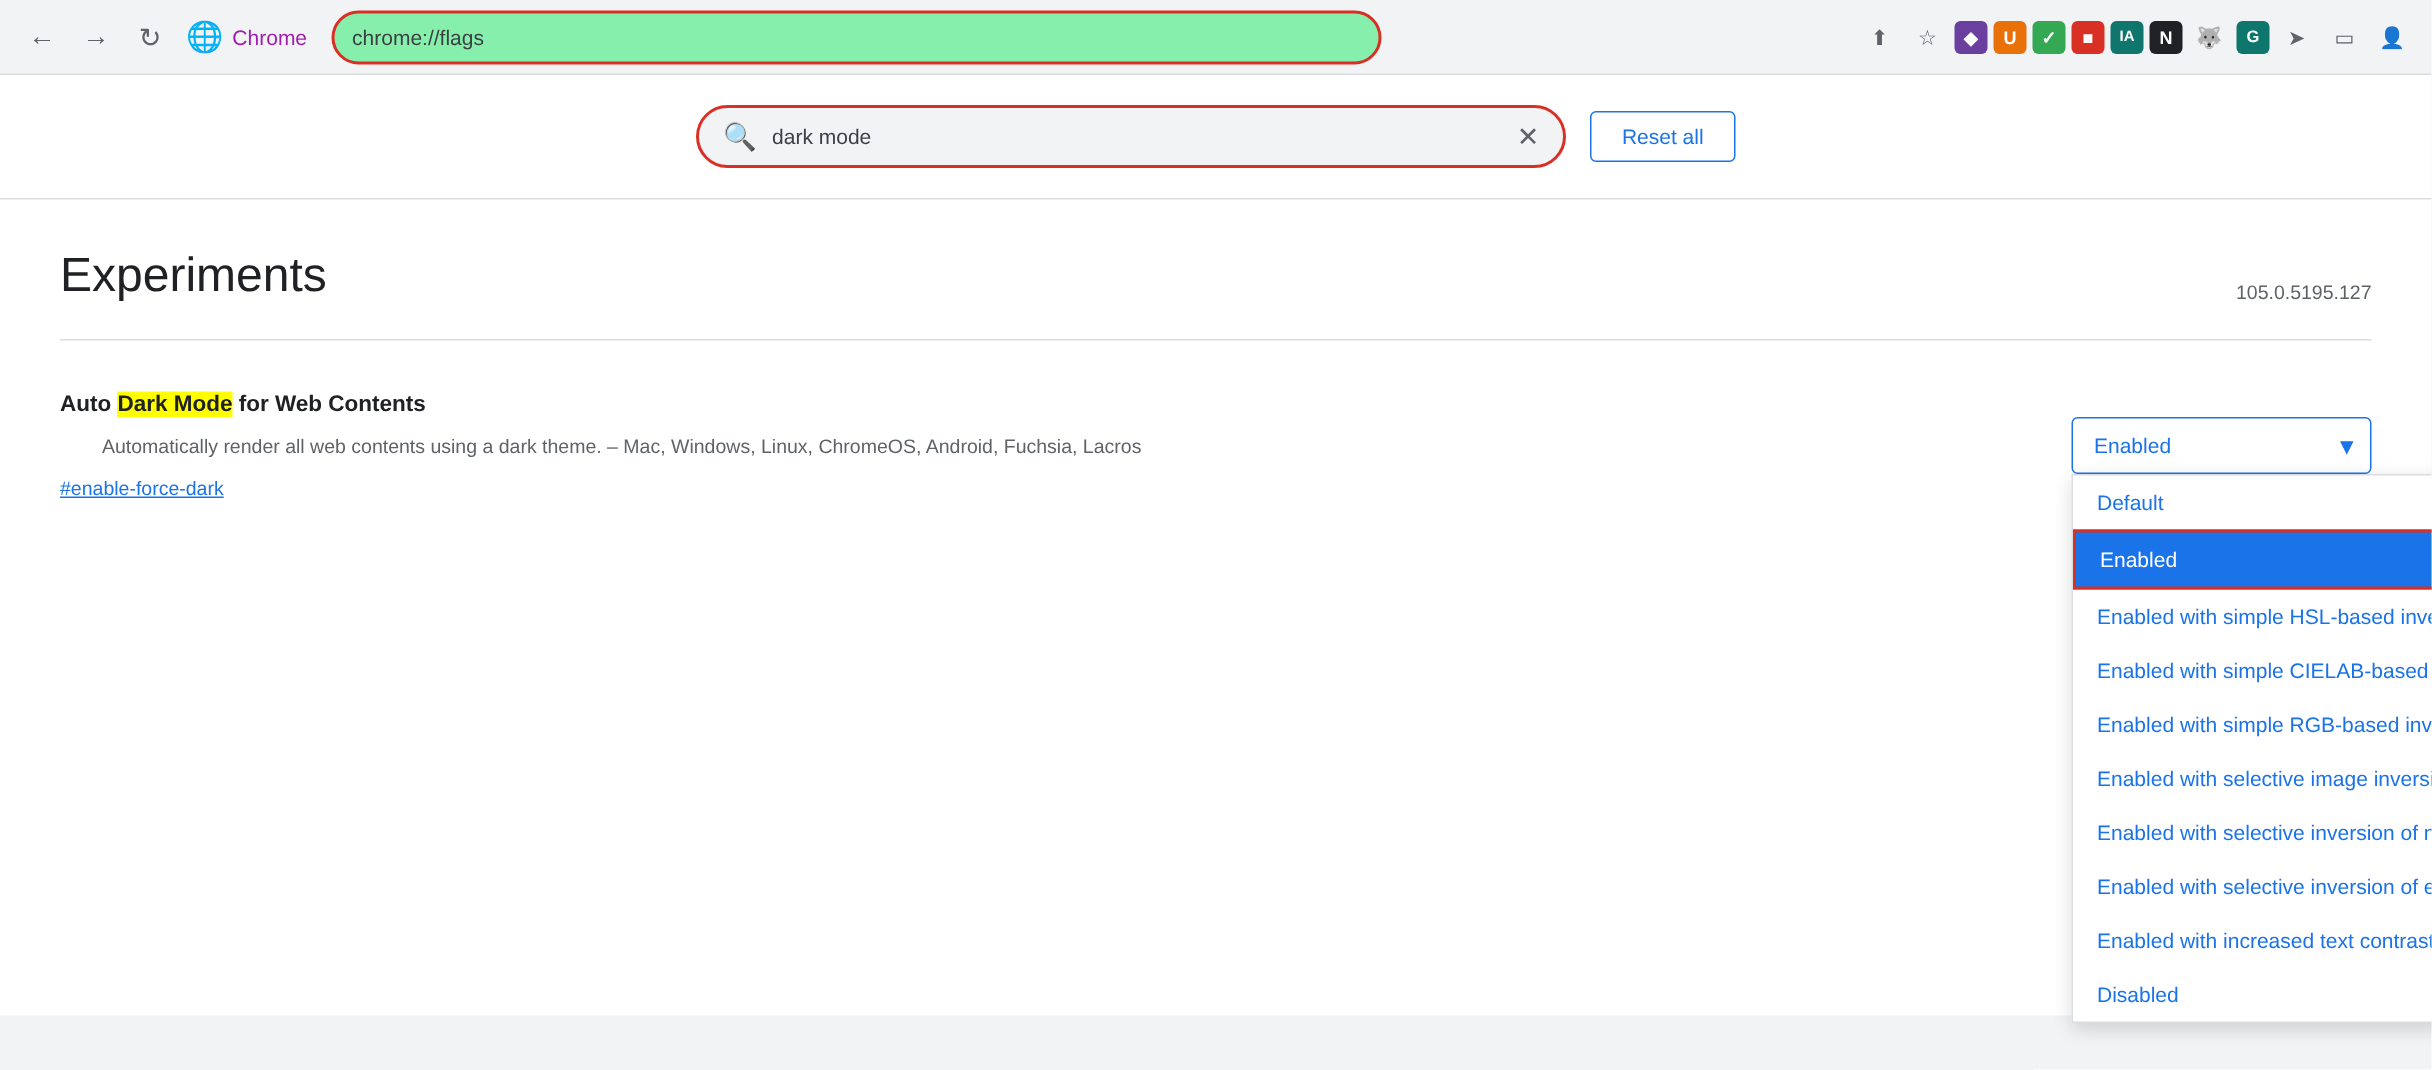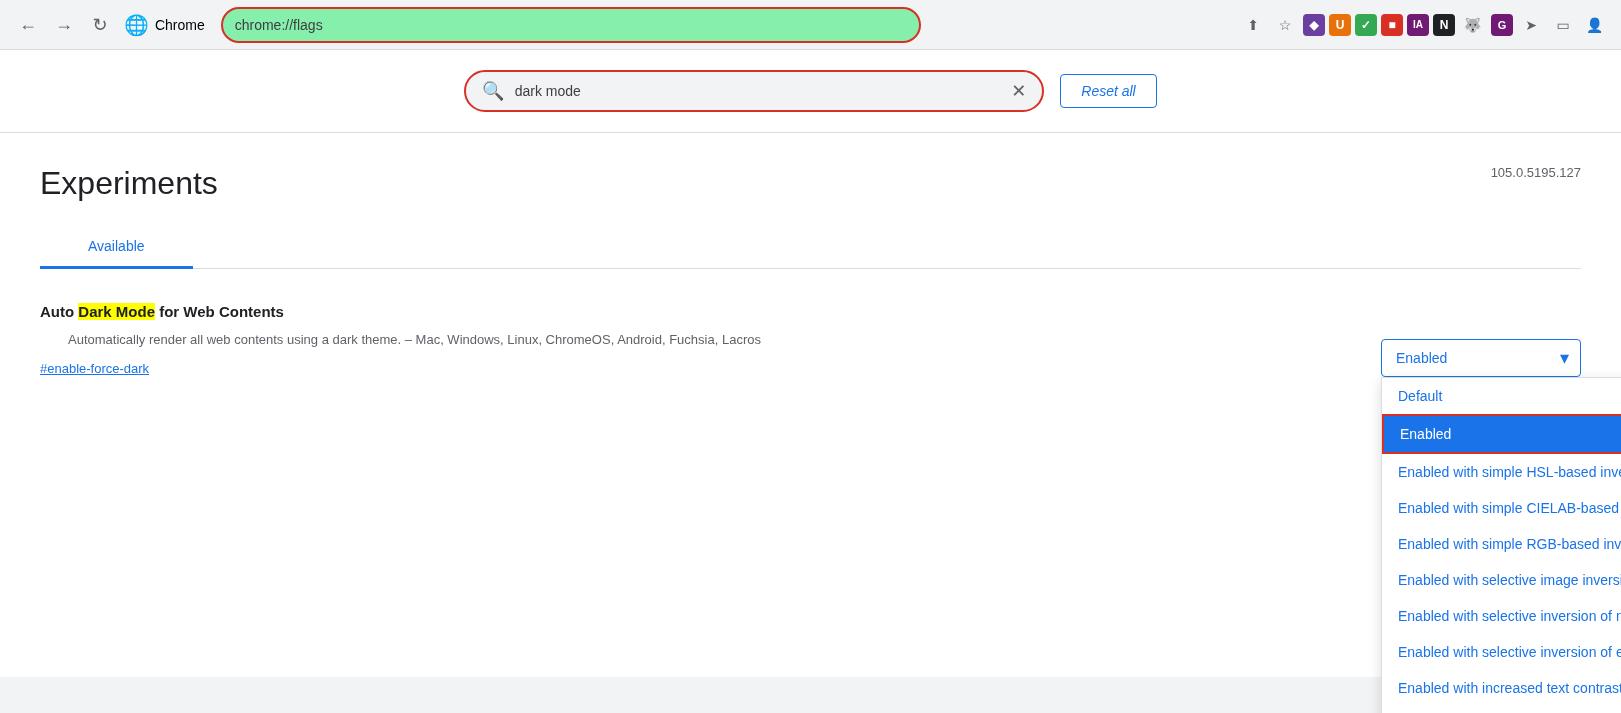--- a/index.html
+++ b/index.html
@@ -12,50 +12,50 @@
     .address-box { flex: 1; max-width: 700px; background: #86efac; border: 2px solid #1a73e8; border-radius: 20px; display: flex; align-items: center; padding: 4px 12px; height: 36px; }
     .address-text { font-size: 14px; color: #3c4043; flex: 1; }
     
     .toolbar-icons { display: flex; align-items: center; gap: 4px; margin-left: auto; }
     .toolbar-icon { width: 28px; height: 28px; border-radius: 50%; display: flex; align-items: center; justify-content: center; font-size: 14px; cursor: pointer; color: #5f6368; }
     .ext-icon { width: 22px; height: 22px; border-radius: 4px; display: flex; align-items: center; justify-content: center; font-size: 12px; font-weight: bold; }
     .ext-purple { background: #6b3fa0; color: white; }
     .ext-orange { background: #e8710a; color: white; }
     .ext-green { background: #34a853; color: white; }
     .ext-red { background: #d93025; color: white; }
-    .ext-blue { background: #701a75; color: white; }
+    .ext-blue { background: #0f766e; color: white; }
     .ext-dark { background: #202124; color: white; }
 
     
     .page-content { background: #fff; min-height: calc(713px - 86px); }
     
     
     .flags-search-area { padding: 20px 0; display: flex; justify-content: center; align-items: center; gap: 16px; background: #fff; border-bottom: 1px solid #dadce0; }
     .search-container { display: flex; align-items: center; background: #f1f3f4; border-radius: 24px; padding: 8px 16px; width: 580px; gap: 10px; }
     .search-icon-wrap { color: #5f6368; font-size: 18px; }
     .search-input { border: none; background: none; outline: none; font-size: 14px; flex: 1; color: #3c4043; }
     .search-clear { color: #5f6368; cursor: pointer; font-size: 18px; }
     
-    .reset-btn { border: 1px solid #1a73e8; background: none; color: #1a73e8; padding: 8px 20px; border-radius: 4px; font-size: 14px; cursor: pointer; font-weight: 500; font-style: italic; }
+    .reset-btn { border: 1px solid #1a73e8; background: none; color: #1a73e8; padding: 8px 20px; border-radius: 4px; font-size: 14px; cursor: pointer; font-weight: 500; }
 
     
     .main-content { padding: 0 40px; }
     
-    .page-header { display: flex; justify-content: space-between; align-items: flex-start; padding: 32px 0 24px 0; }
+    .page-header { display: flex; justify-content: space-between; align-items: flex-end; padding: 32px 0 24px 0; }
     .page-title { font-size: 32px; font-weight: 400; color: #202124; }
     .version-text { font-size: 13px; color: #5f6368; margin-left: 24px; }
 
     
     .tabs-row { display: flex; border-bottom: 1px solid #dadce0; margin-bottom: 0; }
     .tab-item { padding: 12px 48px; font-size: 14px; cursor: pointer; color: #5f6368; border-bottom: 3px solid transparent; margin-bottom: -1px; font-weight: 500; }
     .tab-item.active { color: #1a73e8; border-bottom: 3px solid #1a73e8; }
 
     
     .experiment-section { padding: 32px 0; }
-    .experiment-row { display: flex; justify-content: space-between; align-items: flex-end; }
+    .experiment-row { display: flex; justify-content: space-between; align-items: center; }
     .experiment-info { flex: 1; max-width: 780px; }
     .experiment-name { font-size: 15px; font-weight: bold; color: #202124; margin-bottom: 8px; line-height: 1.4; }
     .highlight { background: #ffff00; }
     .experiment-desc { font-size: 13px; color: #5f6368; margin-bottom: 8px; line-height: 1.6; margin-left: 28px; }
     .experiment-link { font-size: 13px; color: #1a73e8; text-decoration: underline; cursor: pointer; }
 
     
     .dropdown-container { position: relative; width: 200px; flex-shrink: 0; }
     .dropdown-select { width: 100%; border: 1px solid #dadce0; border-radius: 4px; padding: 10px 36px 10px 14px; font-size: 14px; color: #1a73e8; background: #fff; cursor: pointer; appearance: none; -webkit-appearance: none; }
     .dropdown-arrow { position: absolute; right: 12px; top: 50%; transform: translateY(-50%); color: #1a73e8; pointer-events: none; font-size: 18px; }
@@ -71,21 +71,21 @@
 <div class="address-bar-row">
 
   <div class="nav-buttons">
     <button class="nav-btn">←</button>
     <button class="nav-btn">→</button>
     <button class="nav-btn">↻</button>
   </div>
 
   <div style="display:flex;align-items:center;gap:6px;">
     <span style="font-size:20px;">🌐</span>
-    <span style="font-size:14px;color:#000000;font-weight:500;">Chrome</span>
+    <span style="font-size:14px;color:#a21caf;font-weight:500;">Chrome</span>
   </div>
 
   <div class="address-box" style="margin-left:8px;border:2px solid #d93025;">
     <span class="address-text">chrome://flags</span>
   </div>
 
   <div class="toolbar-icons">
     <div class="toolbar-icon" title="Share">⬆</div>
     <div class="toolbar-icon" title="Bookmark">☆</div>
     <div class="toolbar-icon ext-icon ext-purple">◆</div>
@@ -114,21 +114,20 @@
   </div>
 
   <div class="main-content">
 
     <div class="page-header">
       <h1 class="page-title">Experiments</h1>
       <span class="version-text">105.0.5195.127</span>
     </div>
 
     <div class="tabs-row">
-      <div class="tab-item active">Available</div>
     </div>
 
     <div class="experiment-section">
       <div class="experiment-row">
 
         <div class="experiment-info">
           <div class="experiment-name">
             <span>Auto </span><span class="highlight">Dark Mode</span><span> for Web Contents</span>
           </div>
           <div class="experiment-desc">Automatically render all web contents using a dark theme. – Mac, Windows, Linux, ChromeOS, Android, Fuchsia, Lacros</div>

